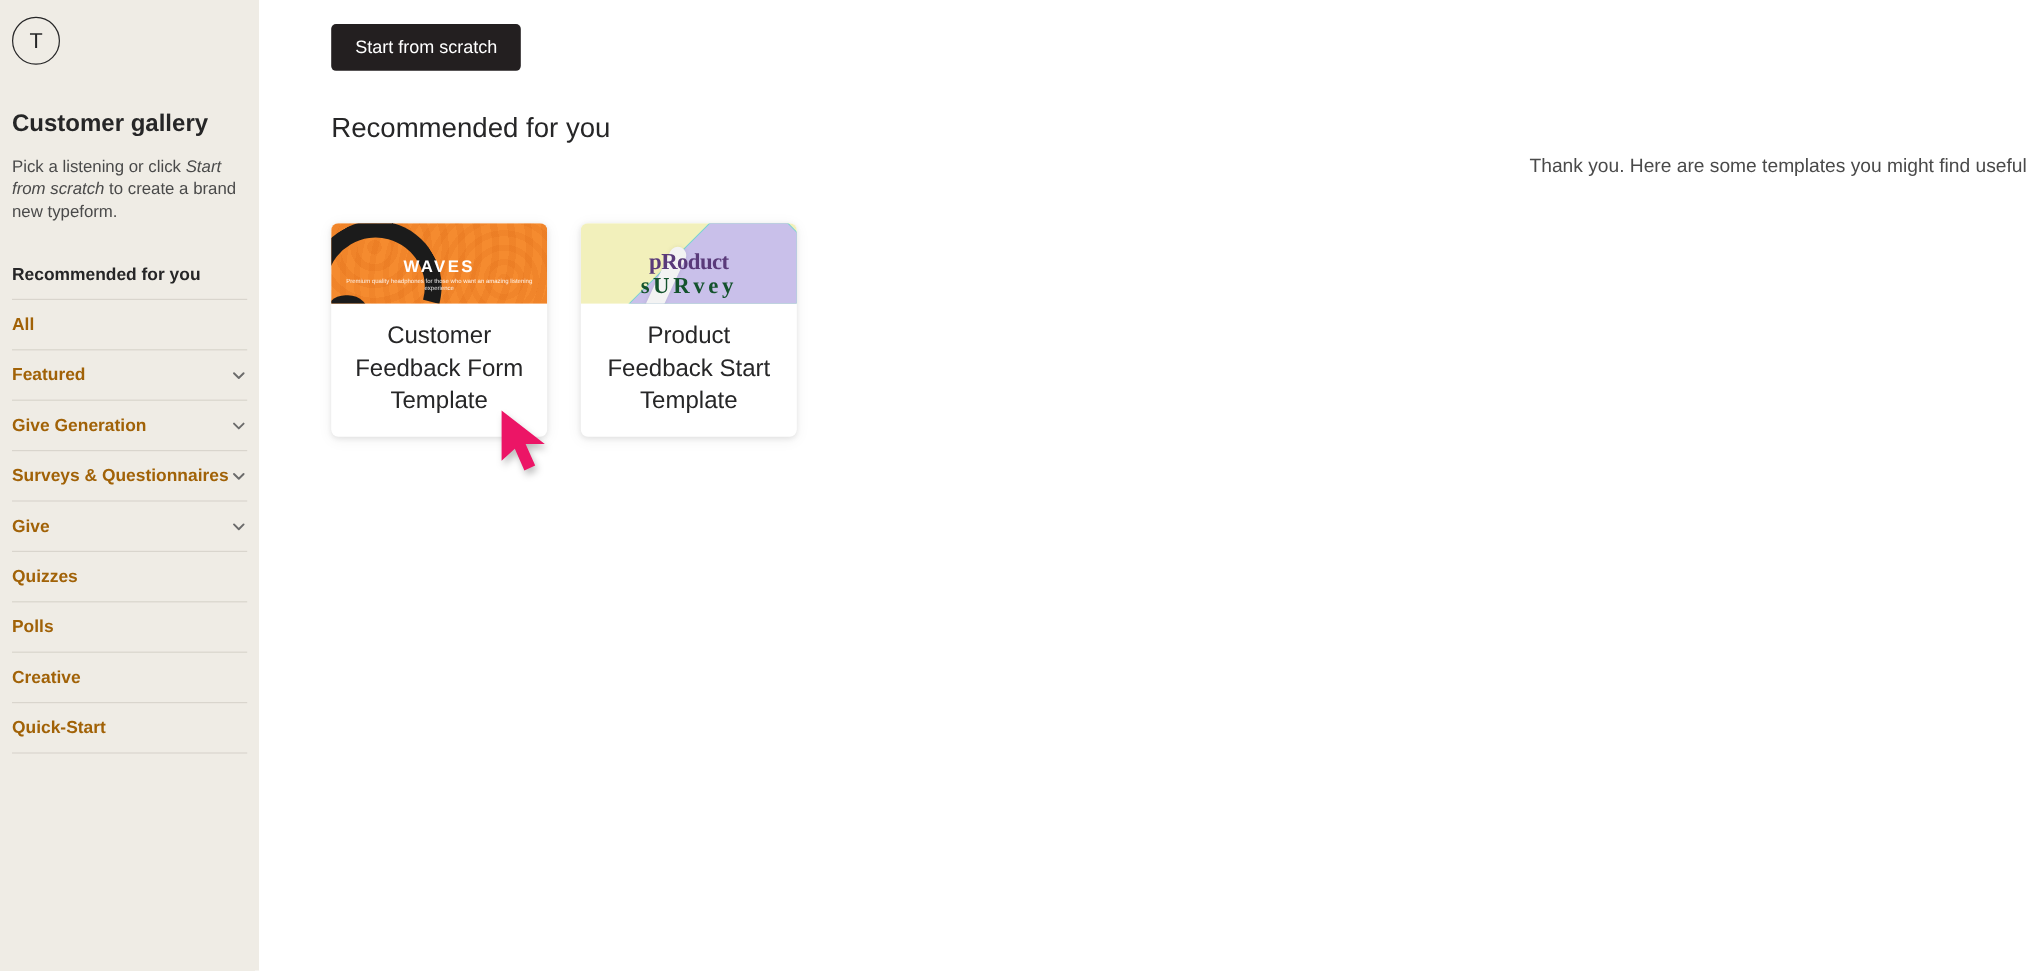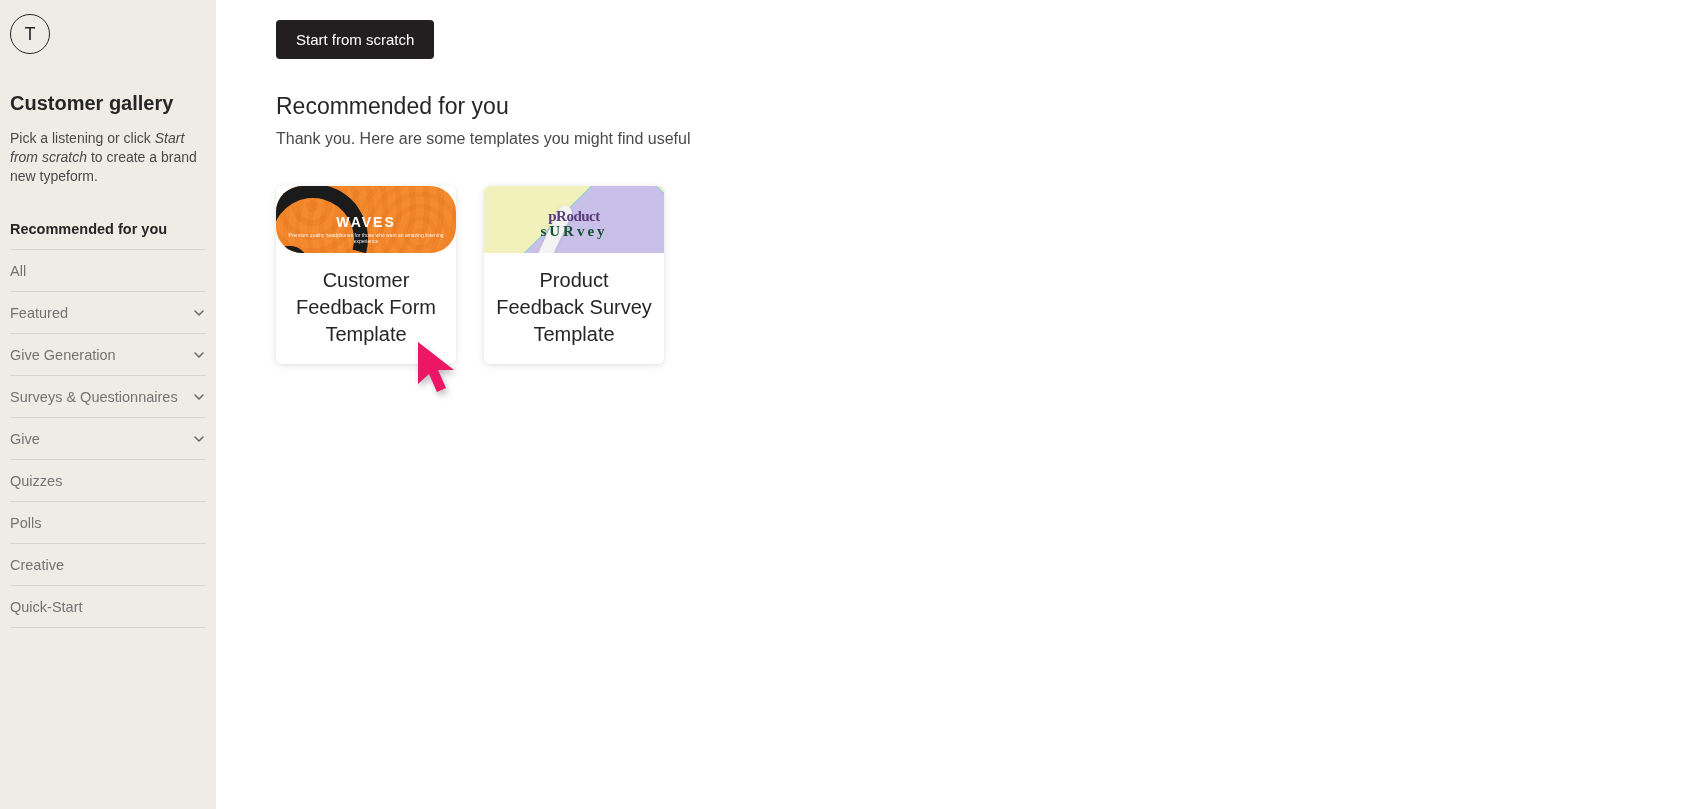--- a/index.html
+++ b/index.html
@@ -43,24 +43,25 @@
     margin-bottom: 22px;
   }
   .sidebar-desc .italic { font-style: italic; }
 
   .nav { display: flex; flex-direction: column; }
   .nav-item {
     display: flex;
     align-items: center;
     justify-content: space-between;
     font-size: 14.5px;
-    color: #737373;
+    color: #a16207;
     padding: 13px 0 12px 0;
     border-bottom: 1px solid #d9d5cd;
     cursor: pointer;
+    font-weight: bold;
   }
   .nav-item.bold { font-weight: 700; color: #262627; }
   .chevron {
     width: 14px; height: 14px;
     display: inline-flex; align-items: center; justify-content: center;
     color: #6b6b6b;
   }
   .chevron svg { width: 12px; height: 12px; }
 
   
@@ -83,20 +84,21 @@
   .section-title {
     font-size: 23px;
     font-weight: 500;
     margin-bottom: 10px;
     color: #262627;
   }
   .section-sub {
     font-size: 16px;
     color: #4a4a4a;
     margin-bottom: 38px;
+    text-align: right;
   }
 
   .cards { display: flex; gap: 28px; }
   .card {
     width: 180px;
     border-radius: 6px;
     background: #fff;
     box-shadow: 0 1px 4px rgba(0,0,0,0.08), 0 2px 12px rgba(0,0,0,0.06);
     overflow: hidden;
     display: flex;
@@ -113,21 +115,21 @@
   .card-label {
     padding: 14px 10px 16px 10px;
     text-align: center;
     font-size: 20px;
     line-height: 1.35;
     color: #262627;
     flex: 0 0 auto;
   }
 
   
-  .thumb1 { background: #f58b2f; border-radius: 26px; }
+  .thumb1 { background: #f58b2f; }
   .thumb1 .waves-pattern {
     position:absolute; inset:0;
     background:
       repeating-radial-gradient(circle at 20% 30%, rgba(210,90,10,0.15) 0 6px, transparent 6px 14px),
       repeating-radial-gradient(circle at 80% 70%, rgba(210,90,10,0.12) 0 5px, transparent 5px 12px);
   }
   .thumb1 .headphone {
     position:absolute; left:-18px; top:-2px; width:110px; height:110px;
     border:14px solid #1b1b1b; border-radius:50%;
     border-bottom-color:transparent; border-left-color:transparent;
@@ -160,21 +162,21 @@
     position:absolute; right:-30px; bottom:-70px; width:140px; height:140px;
     background:#c9c0ea; transform:rotate(45deg);
   }
   .thumb2 .pen {
     position:absolute; left:62px; bottom:-20px; width:14px; height:70px;
     background:#f3f3f3; border-radius:7px; transform:rotate(25deg);
     box-shadow:0 0 4px rgba(0,0,0,.08);
   }
   .thumb2 .logo {
     position:absolute; top:22px; left:0; right:0; text-align:center;
-    font-size:15px; font-weight:600; letter-spacing:-0.5px;
+    font-size:19px; font-weight:600; letter-spacing:-0.5px;
     font-family: Georgia, serif;
   }
   .thumb2 .logo .p1 { color:#5a3a7a; }
   .thumb2 .logo .p2 { color:#14532d; display:block; margin-top:-2px; letter-spacing:3px; }
   .thumb2 .chip {
     position:absolute; top:68px; left:55px;
     background:#5a3a7a; color:#fff; font-size:7px; padding:2px 8px; border-radius:2px;
   }
   .thumb2 .chiptxt {
     position:absolute; top:69px; left:90px; font-size:7px; color:#8a8a8a;
@@ -296,21 +298,21 @@
           <div class="tri1"></div>
           <div class="tri2"></div>
           <div class="pen"></div>
           <div class="logo">
             <span class="p1">pRoduct</span>
             <span class="p2">sURvey</span>
           </div>
           <div class="chip">Start</div>
           <div class="chiptxt">press Enter</div>
         </div>
-        <div class="card-label">Product Feedback Survey Template</div>
+        <div class="card-label">Product Feedback Start Template</div>
       </div>
 
 
     </div>
   </main>
 </div>
 
 <div class="cursor">
   <svg viewBox="0 0 50 62">
     <path d="M4 2 L4 44 L15 34 L23 52 L32 48 L24 30 L40 30 Z" fill="#ec1566"></path>

